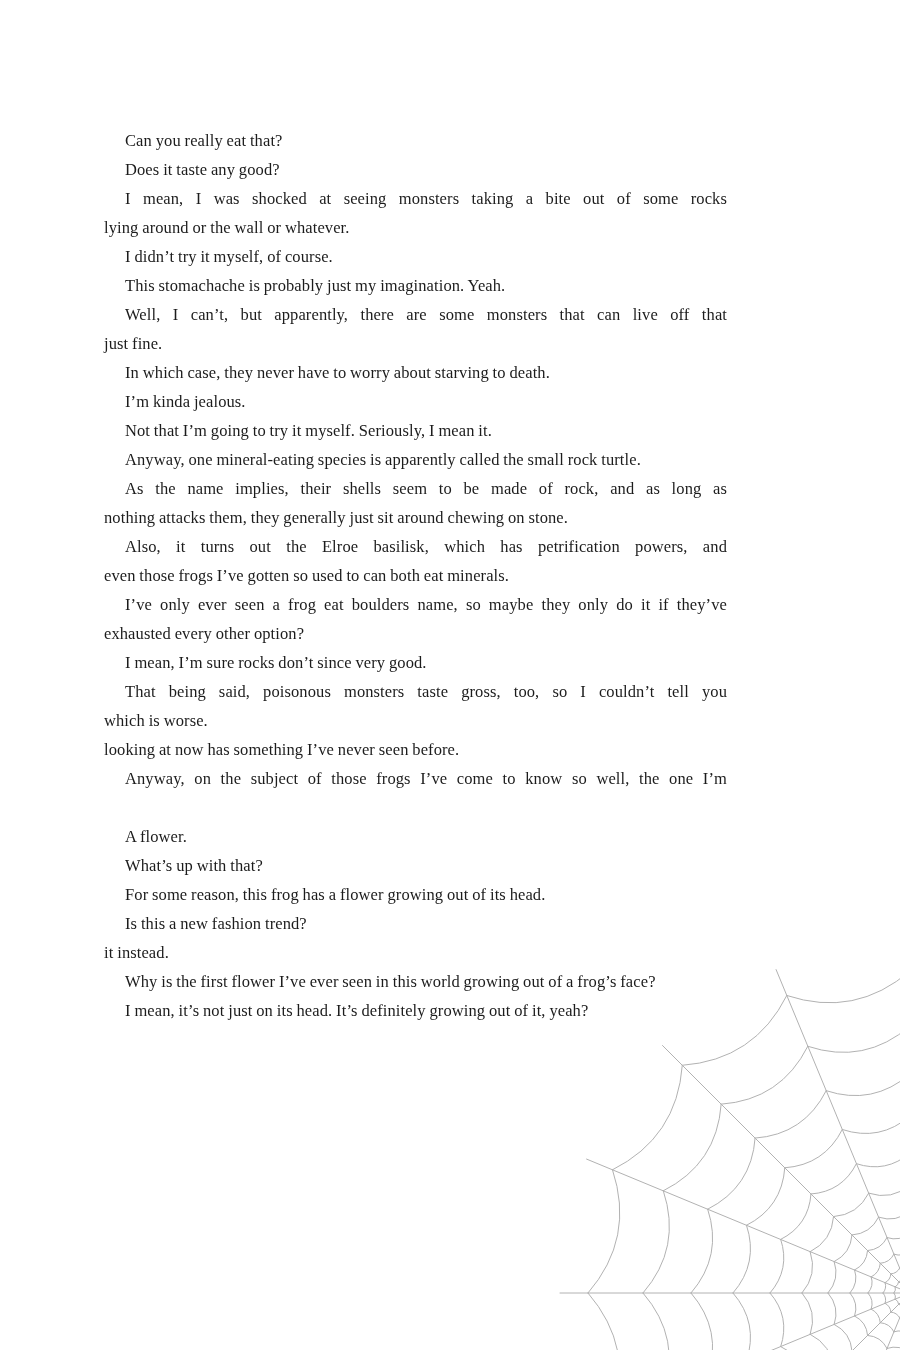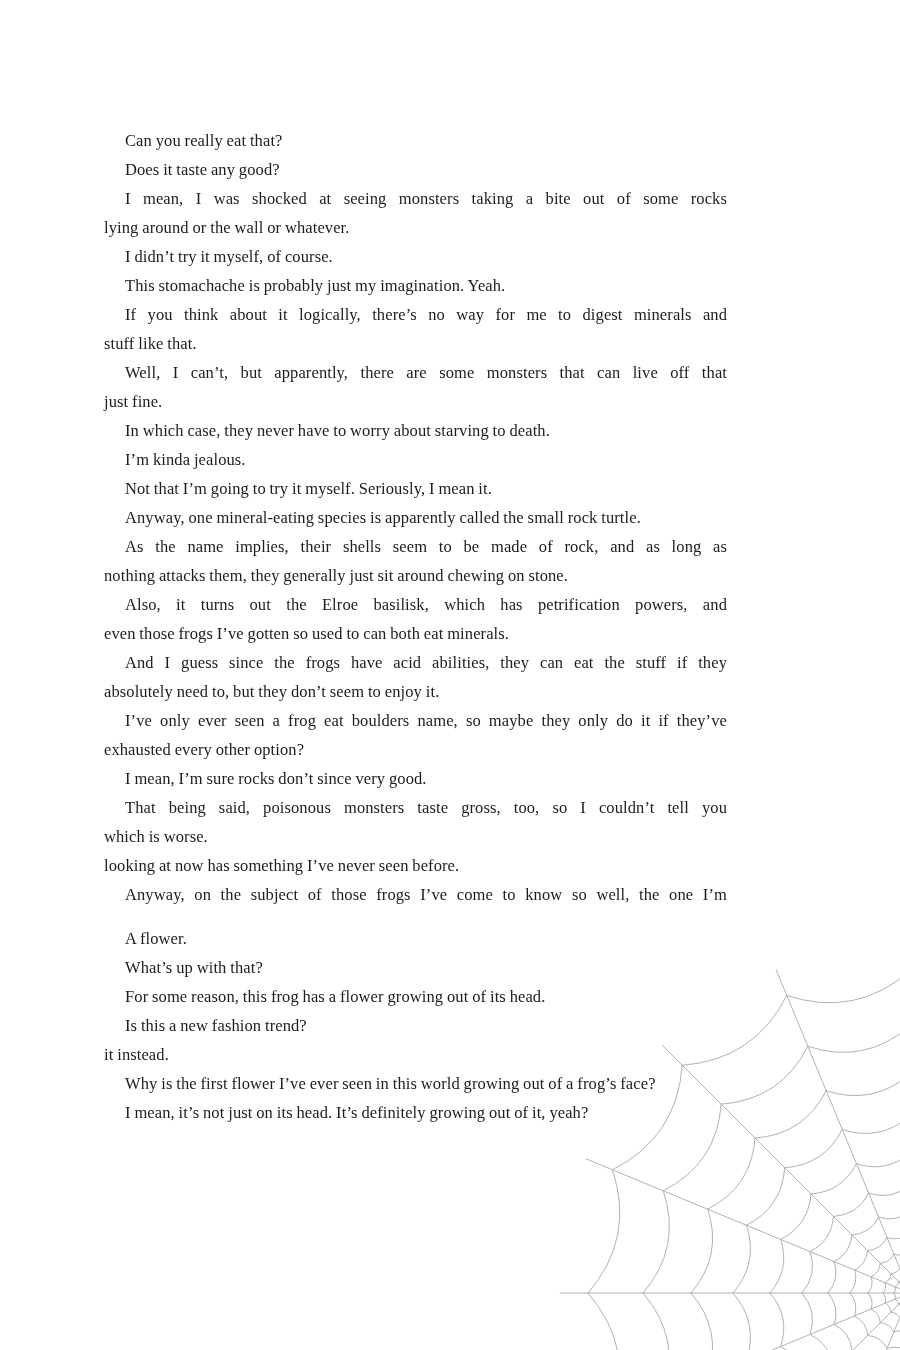--- a/index.html
+++ b/index.html
@@ -44,21 +44,21 @@
     text-align-last: justify;
   }
   .line.last {
     text-align: left;
     text-align-last: left;
     white-space: nowrap;
   }
   .line.first {
     text-indent: 21px;
   }
-  .section-gap { margin-top: 15px; }
+  .section-gap { margin-top: 29px; }
 </style>
 </head>
 <body>
 
 <div class="page">
   <svg class="web-svg" viewBox="0 0 380 420" xmlns="http://www.w3.org/2000/svg">
     <path id="web-path" fill="none" stroke-width="1" stroke-linecap="round" d="M357 363 L707.0 363.0 M357 363 L680.4 496.9 M357 363 L604.5 610.5 M357 363 L490.9 686.4 M357 363 L357.0 713.0 M357 363 L223.1 686.4 M357 363 L109.5 610.5 M357 363 L33.6 496.9 M357 363 L7.0 363.0 M357 363 L33.6 229.1 M357 363 L109.5 115.5 M357 363 L223.1 39.6 M357 363 L357.0 13.0 M357 363 L490.9 39.6 M357 363 L604.5 115.5 M357 363 L680.4 229.1 M365.0 363.0 Q363.8 364.4 364.4 366.1 M364.4 366.1 Q362.8 366.9 362.7 368.7 M362.7 368.7 Q360.9 368.8 360.1 370.4 M360.1 370.4 Q358.4 369.8 357.0 371.0 M357.0 371.0 Q355.6 369.8 353.9 370.4 M353.9 370.4 Q353.1 368.8 351.3 368.7 M351.3 368.7 Q351.2 366.9 349.6 366.1 M349.6 366.1 Q350.2 364.4 349.0 363.0 M349.0 363.0 Q350.2 361.6 349.6 359.9 M349.6 359.9 Q351.2 359.1 351.3 357.3 M351.3 357.3 Q353.1 357.2 353.9 355.6 M353.9 355.6 Q355.6 356.2 357.0 355.0 M357.0 355.0 Q358.4 356.2 360.1 355.6 M360.1 355.6 Q360.9 357.2 362.7 357.3 M362.7 357.3 Q362.8 359.1 364.4 359.9 M364.4 359.9 Q363.8 361.6 365.0 363.0 M373.0 363.0 Q370.7 365.7 371.8 369.1 M371.8 369.1 Q368.6 370.7 368.3 374.3 M368.3 374.3 Q364.7 374.6 363.1 377.8 M363.1 377.8 Q359.7 376.7 357.0 379.0 M357.0 379.0 Q354.3 376.7 350.9 377.8 M350.9 377.8 Q349.3 374.6 345.7 374.3 M345.7 374.3 Q345.4 370.7 342.2 369.1 M342.2 369.1 Q343.3 365.7 341.0 363.0 M341.0 363.0 Q343.3 360.3 342.2 356.9 M342.2 356.9 Q345.4 355.3 345.7 351.7 M345.7 351.7 Q349.3 351.4 350.9 348.2 M350.9 348.2 Q354.3 349.3 357.0 347.0 M357.0 347.0 Q359.7 349.3 363.1 348.2 M363.1 348.2 Q364.7 351.4 368.3 351.7 M368.3 351.7 Q368.6 355.3 371.8 356.9 M371.8 356.9 Q370.7 360.3 373.0 363.0 M384.0 363.0 Q380.0 367.6 381.9 373.3 M381.9 373.3 Q376.5 376.1 376.1 382.1 M376.1 382.1 Q370.1 382.5 367.3 387.9 M367.3 387.9 Q361.6 386.0 357.0 390.0 M357.0 390.0 Q352.4 386.0 346.7 387.9 M346.7 387.9 Q343.9 382.5 337.9 382.1 M337.9 382.1 Q337.5 376.1 332.1 373.3 M332.1 373.3 Q334.0 367.6 330.0 363.0 M330.0 363.0 Q334.0 358.4 332.1 352.7 M332.1 352.7 Q337.5 349.9 337.9 343.9 M337.9 343.9 Q343.9 343.5 346.7 338.1 M346.7 338.1 Q352.4 340.0 357.0 336.0 M357.0 336.0 Q361.6 340.0 367.3 338.1 M367.3 338.1 Q370.1 343.5 376.1 343.9 M376.1 343.9 Q376.5 349.9 381.9 352.7 M381.9 352.7 Q380.0 358.4 384.0 363.0 M399.0 363.0 Q392.8 370.1 395.8 379.1 M395.8 379.1 Q387.4 383.3 386.7 392.7 M386.7 392.7 Q377.3 393.4 373.1 401.8 M373.1 401.8 Q364.1 398.8 357.0 405.0 M357.0 405.0 Q349.9 398.8 340.9 401.8 M340.9 401.8 Q336.7 393.4 327.3 392.7 M327.3 392.7 Q326.6 383.3 318.2 379.1 M318.2 379.1 Q321.2 370.1 315.0 363.0 M315.0 363.0 Q321.2 355.9 318.2 346.9 M318.2 346.9 Q326.6 342.7 327.3 333.3 M327.3 333.3 Q336.7 332.6 340.9 324.2 M340.9 324.2 Q349.9 327.2 357.0 321.0 M357.0 321.0 Q364.1 327.2 373.1 324.2 M373.1 324.2 Q377.3 332.6 386.7 333.3 M386.7 333.3 Q387.4 342.7 395.8 346.9 M395.8 346.9 Q392.8 355.9 399.0 363.0 M417.0 363.0 Q408.2 373.2 412.4 386.0 M412.4 386.0 Q400.4 392.0 399.4 405.4 M399.4 405.4 Q386.0 406.4 380.0 418.4 M380.0 418.4 Q367.2 414.2 357.0 423.0 M357.0 423.0 Q346.8 414.2 334.0 418.4 M334.0 418.4 Q328.0 406.4 314.6 405.4 M314.6 405.4 Q313.6 392.0 301.6 386.0 M301.6 386.0 Q305.8 373.2 297.0 363.0 M297.0 363.0 Q305.8 352.8 301.6 340.0 M301.6 340.0 Q313.6 334.0 314.6 320.6 M314.6 320.6 Q328.0 319.6 334.0 307.6 M334.0 307.6 Q346.8 311.8 357.0 303.0 M357.0 303.0 Q367.2 311.8 380.0 307.6 M380.0 307.6 Q386.0 319.6 399.4 320.6 M399.4 320.6 Q400.4 334.0 412.4 340.0 M412.4 340.0 Q408.2 352.8 417.0 363.0 M439.0 363.0 Q427.0 376.9 432.8 394.4 M432.8 394.4 Q416.3 402.6 415.0 421.0 M415.0 421.0 Q396.6 422.3 388.4 438.8 M388.4 438.8 Q370.9 433.0 357.0 445.0 M357.0 445.0 Q343.1 433.0 325.6 438.8 M325.6 438.8 Q317.4 422.3 299.0 421.0 M299.0 421.0 Q297.7 402.6 281.2 394.4 M281.2 394.4 Q287.0 376.9 275.0 363.0 M275.0 363.0 Q287.0 349.1 281.2 331.6 M281.2 331.6 Q297.7 323.4 299.0 305.0 M299.0 305.0 Q317.4 303.7 325.6 287.2 M325.6 287.2 Q343.1 293.0 357.0 281.0 M357.0 281.0 Q370.9 293.0 388.4 287.2 M388.4 287.2 Q396.6 303.7 415.0 305.0 M415.0 305.0 Q416.3 323.4 432.8 331.6 M432.8 331.6 Q427.0 349.1 439.0 363.0 M465.0 363.0 Q449.2 381.3 456.8 404.3 M456.8 404.3 Q435.1 415.2 433.4 439.4 M433.4 439.4 Q409.2 441.1 398.3 462.8 M398.3 462.8 Q375.3 455.2 357.0 471.0 M357.0 471.0 Q338.7 455.2 315.7 462.8 M315.7 462.8 Q304.8 441.1 280.6 439.4 M280.6 439.4 Q278.9 415.2 257.2 404.3 M257.2 404.3 Q264.8 381.3 249.0 363.0 M249.0 363.0 Q264.8 344.7 257.2 321.7 M257.2 321.7 Q278.9 310.8 280.6 286.6 M280.6 286.6 Q304.8 284.9 315.7 263.2 M315.7 263.2 Q338.7 270.8 357.0 255.0 M357.0 255.0 Q375.3 270.8 398.3 263.2 M398.3 263.2 Q409.2 284.9 433.4 286.6 M433.4 286.6 Q435.1 310.8 456.8 321.7 M456.8 321.7 Q449.2 344.7 465.0 363.0 M497.0 363.0 Q476.5 386.8 486.3 416.6 M486.3 416.6 Q458.3 430.7 456.0 462.0 M456.0 462.0 Q424.7 464.3 410.6 492.3 M410.6 492.3 Q380.8 482.5 357.0 503.0 M357.0 503.0 Q333.2 482.5 303.4 492.3 M303.4 492.3 Q289.3 464.3 258.0 462.0 M258.0 462.0 Q255.7 430.7 227.7 416.6 M227.7 416.6 Q237.5 386.8 217.0 363.0 M217.0 363.0 Q237.5 339.2 227.7 309.4 M227.7 309.4 Q255.7 295.3 258.0 264.0 M258.0 264.0 Q289.3 261.7 303.4 233.7 M303.4 233.7 Q333.2 243.5 357.0 223.0 M357.0 223.0 Q380.8 243.5 410.6 233.7 M410.6 233.7 Q424.7 261.7 456.0 264.0 M456.0 264.0 Q458.3 295.3 486.3 309.4 M486.3 309.4 Q476.5 339.2 497.0 363.0 M534.0 363.0 Q508.0 393.0 520.5 430.7 M520.5 430.7 Q485.0 448.6 482.2 488.2 M482.2 488.2 Q442.6 491.0 424.7 526.5 M424.7 526.5 Q387.0 514.0 357.0 540.0 M357.0 540.0 Q327.0 514.0 289.3 526.5 M289.3 526.5 Q271.4 491.0 231.8 488.2 M231.8 488.2 Q229.0 448.6 193.5 430.7 M193.5 430.7 Q206.0 393.0 180.0 363.0 M180.0 363.0 Q206.0 333.0 193.5 295.3 M193.5 295.3 Q229.0 277.4 231.8 237.8 M231.8 237.8 Q271.4 235.0 289.3 199.5 M289.3 199.5 Q327.0 212.0 357.0 186.0 M357.0 186.0 Q387.0 212.0 424.7 199.5 M424.7 199.5 Q442.6 235.0 482.2 237.8 M482.2 237.8 Q485.0 277.4 520.5 295.3 M520.5 295.3 Q508.0 333.0 534.0 363.0 M576.0 363.0 Q543.9 400.2 559.3 446.8 M559.3 446.8 Q515.4 468.9 511.9 517.9 M511.9 517.9 Q462.9 521.4 440.8 565.3 M440.8 565.3 Q394.2 549.9 357.0 582.0 M357.0 582.0 Q319.8 549.9 273.2 565.3 M273.2 565.3 Q251.1 521.4 202.1 517.9 M202.1 517.9 Q198.6 468.9 154.7 446.8 M154.7 446.8 Q170.1 400.2 138.0 363.0 M138.0 363.0 Q170.1 325.8 154.7 279.2 M154.7 279.2 Q198.6 257.1 202.1 208.1 M202.1 208.1 Q251.1 204.6 273.2 160.7 M273.2 160.7 Q319.8 176.1 357.0 144.0 M357.0 144.0 Q394.2 176.1 440.8 160.7 M440.8 160.7 Q462.9 204.6 511.9 208.1 M511.9 208.1 Q515.4 257.1 559.3 279.2 M559.3 279.2 Q543.9 325.8 576.0 363.0 M624.0 363.0 Q584.8 408.3 603.7 465.2 M603.7 465.2 Q550.1 492.1 545.8 551.8 M545.8 551.8 Q486.1 556.1 459.2 609.7 M459.2 609.7 Q402.3 590.8 357.0 630.0 M357.0 630.0 Q311.7 590.8 254.8 609.7 M254.8 609.7 Q227.9 556.1 168.2 551.8 M168.2 551.8 Q163.9 492.1 110.3 465.2 M110.3 465.2 Q129.2 408.3 90.0 363.0 M90.0 363.0 Q129.2 317.7 110.3 260.8 M110.3 260.8 Q163.9 233.9 168.2 174.2 M168.2 174.2 Q227.9 169.9 254.8 116.3 M254.8 116.3 Q311.7 135.2 357.0 96.0 M357.0 96.0 Q402.3 135.2 459.2 116.3 M459.2 116.3 Q486.1 169.9 545.8 174.2 M545.8 174.2 Q550.1 233.9 603.7 260.8 M603.7 260.8 Q584.8 317.7 624.0 363.0 M679.0 363.0 Q631.8 417.7 654.5 486.2 M654.5 486.2 Q589.9 518.6 584.7 590.7 M584.7 590.7 Q512.6 595.9 480.2 660.5 M480.2 660.5 Q411.7 637.8 357.0 685.0 M357.0 685.0 Q302.3 637.8 233.8 660.5 M233.8 660.5 Q201.4 595.9 129.3 590.7 M129.3 590.7 Q124.1 518.6 59.5 486.2 M59.5 486.2 Q82.2 417.7 35.0 363.0 M35.0 363.0 Q82.2 308.3 59.5 239.8 M59.5 239.8 Q124.1 207.4 129.3 135.3 M129.3 135.3 Q201.4 130.1 233.8 65.5 M233.8 65.5 Q302.3 88.2 357.0 41.0 M357.0 41.0 Q411.7 88.2 480.2 65.5 M480.2 65.5 Q512.6 130.1 584.7 135.3 M584.7 135.3 Q589.9 207.4 654.5 239.8 M654.5 239.8 Q631.8 308.3 679.0 363.0 " stroke="#b2b2b2"></path>
   </svg>
   <div class="text-column">
       <div class="section">
@@ -72,24 +72,20 @@
           <div class="line first">I mean, I was shocked at seeing monsters taking a bite out of some rocks</div>
           <div class="line last">lying around or the wall or whatever.</div>
         </div>
         <div class="para">
           <div class="line first last">I didn’t try it myself, of course.</div>
         </div>
         <div class="para">
           <div class="line first last">This stomachache is probably just my imagination. Yeah.</div>
         </div>
         <div class="para">
-          <div class="line first">If you think about it logically, there’s no way for me to digest minerals and</div>
-          <div class="line last">stuff like that.</div>
-        </div>
-        <div class="para">
           <div class="line first">Well, I can’t, but apparently, there are some monsters that can live off that</div>
           <div class="line last">just fine.</div>
         </div>
         <div class="para">
           <div class="line first last">In which case, they never have to worry about starving to death.</div>
         </div>
         <div class="para">
           <div class="line first last">I’m kinda jealous.</div>
         </div>
         <div class="para">
@@ -98,24 +94,20 @@
         <div class="para">
           <div class="line first last">Anyway, one mineral-eating species is apparently called the small rock turtle.</div>
         </div>
         <div class="para">
           <div class="line first">As the name implies, their shells seem to be made of rock, and as long as</div>
           <div class="line last">nothing attacks them, they generally just sit around chewing on stone.</div>
         </div>
         <div class="para">
           <div class="line first">Also, it turns out the Elroe basilisk, which has petrification powers, and</div>
           <div class="line last">even those frogs I’ve gotten so used to can both eat minerals.</div>
-        </div>
-        <div class="para">
-          <div class="line first">And I guess since the frogs have acid abilities, they can eat the stuff if they</div>
-          <div class="line last">absolutely need to, but they don’t seem to enjoy it.</div>
         </div>
         <div class="para">
           <div class="line first">I’ve only ever seen a frog eat boulders name, so maybe they only do it if they’ve</div>
           <div class="line last">exhausted every other option?</div>
         </div>
         <div class="para">
           <div class="line first last">I mean, I’m sure rocks don’t since very good.</div>
         </div>
         <div class="para">
           <div class="line first">That being said, poisonous monsters taste gross, too, so I couldn’t tell you</div>

